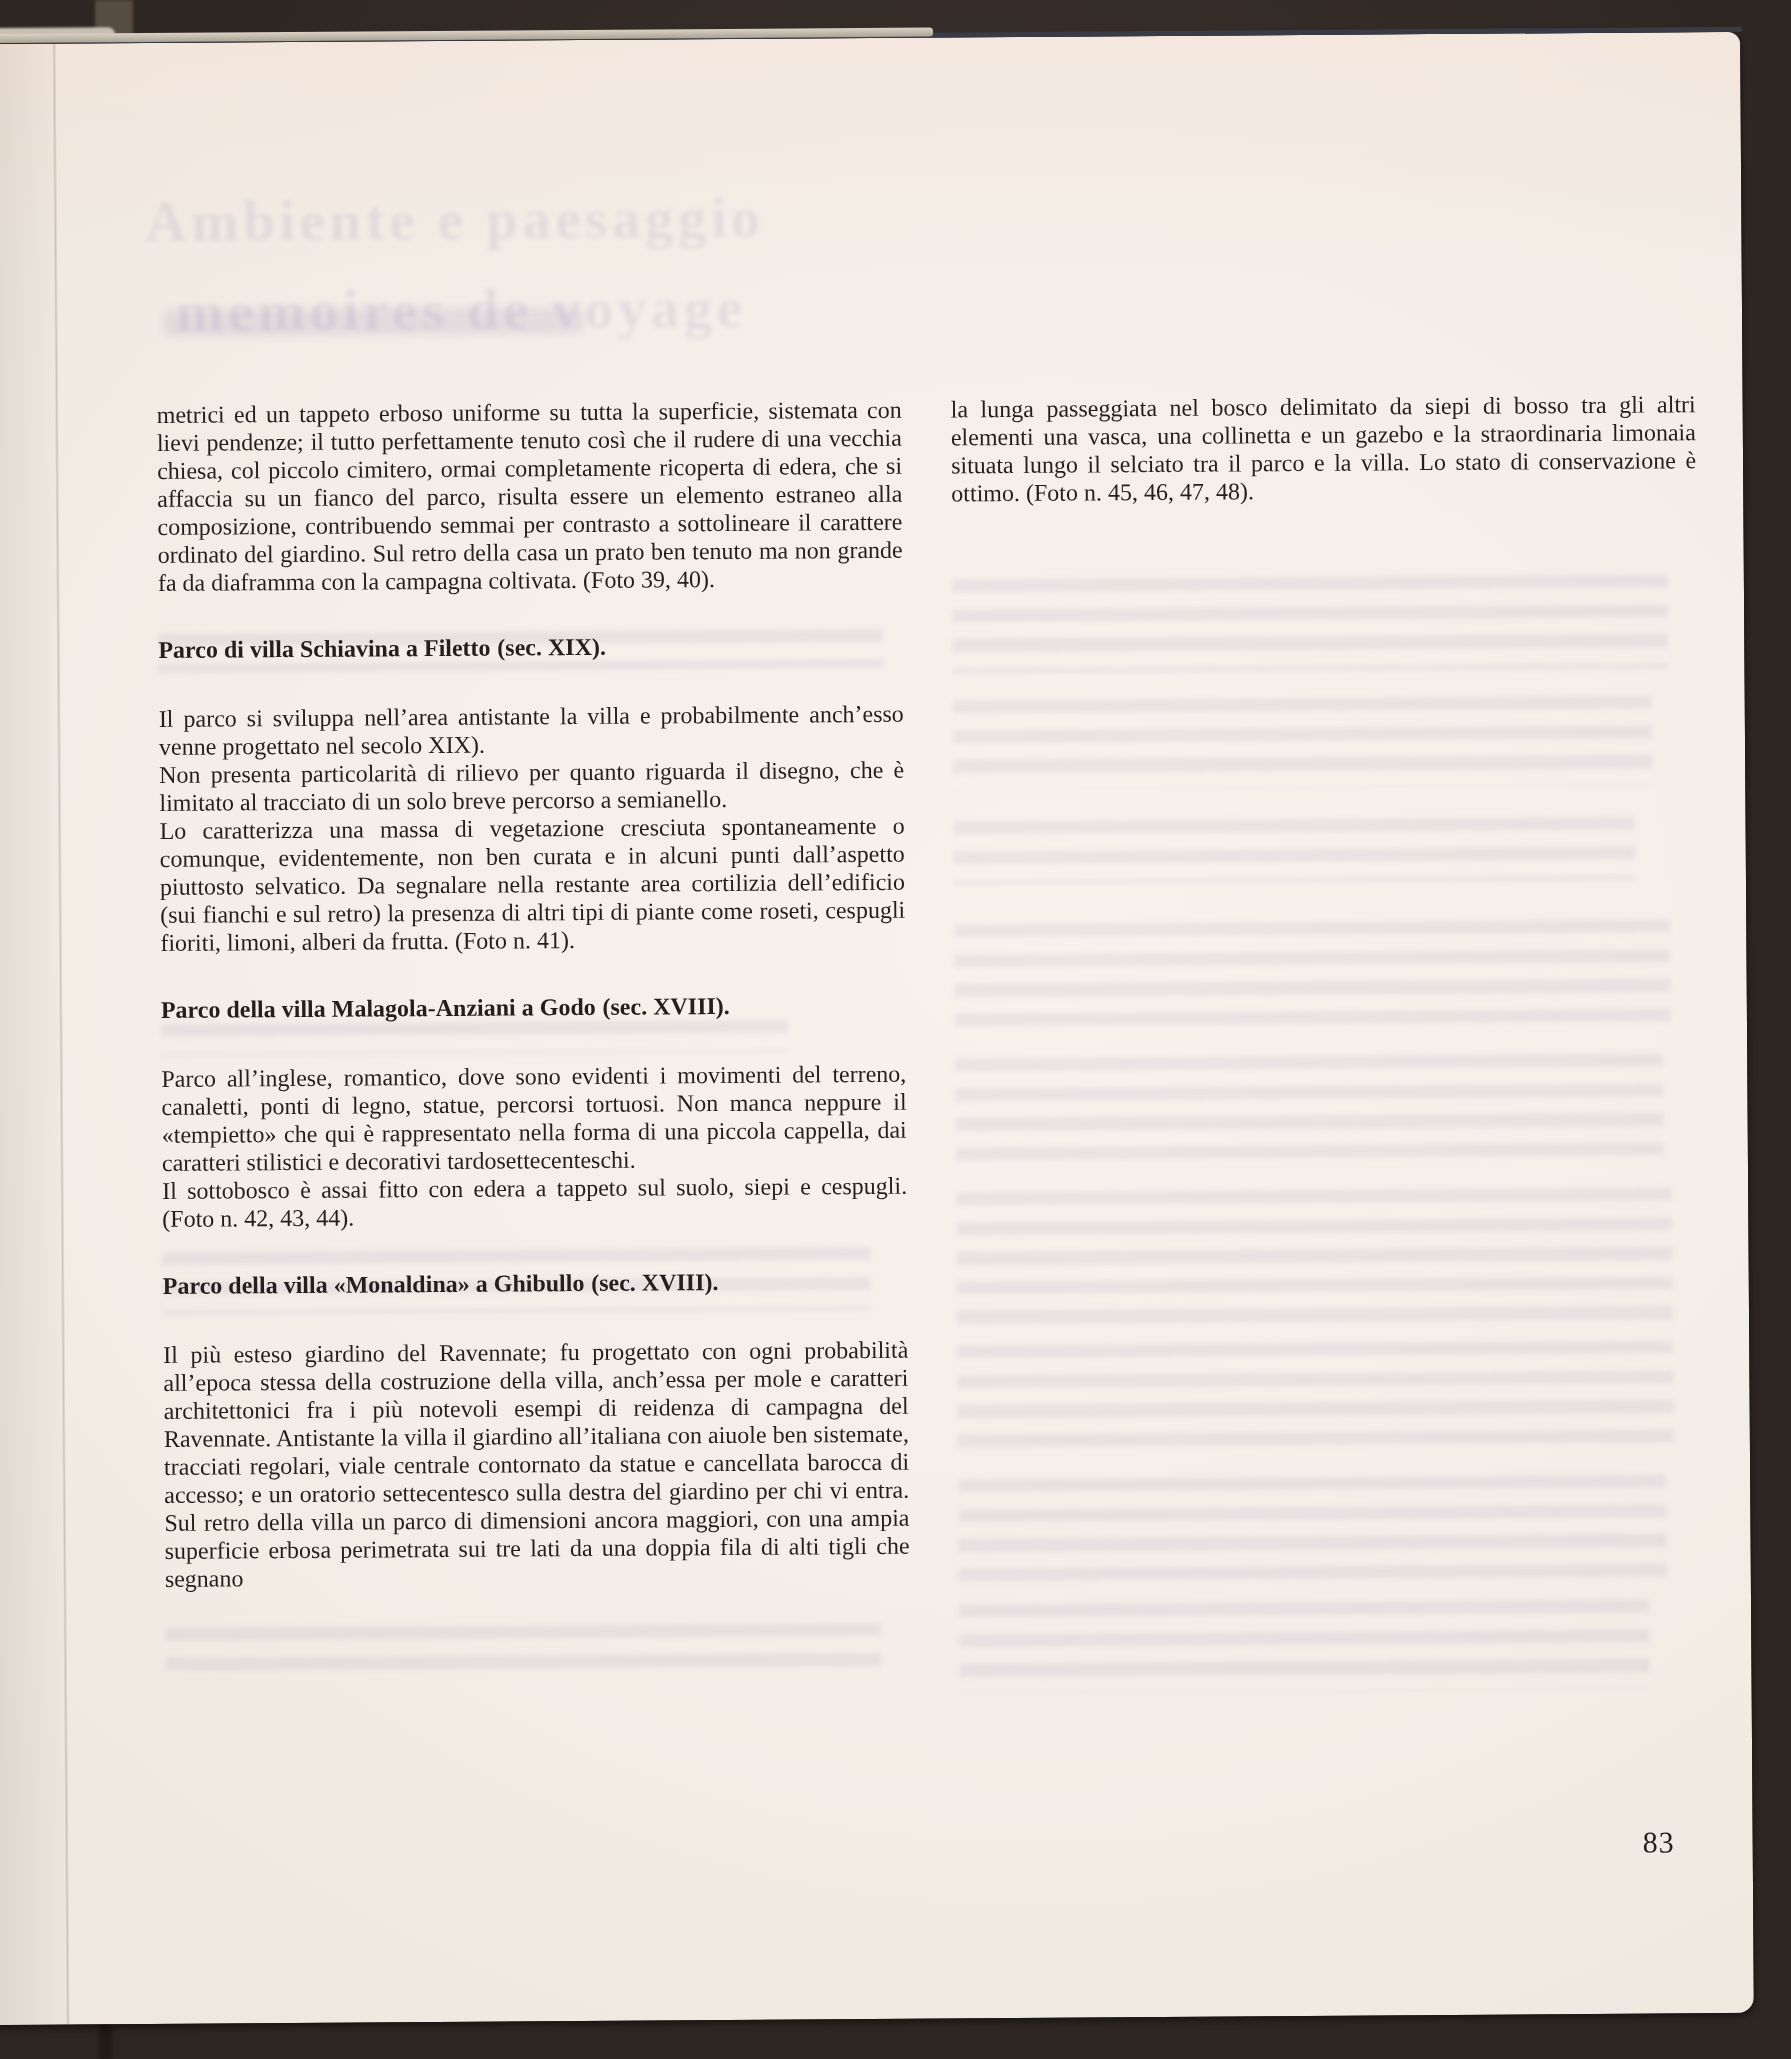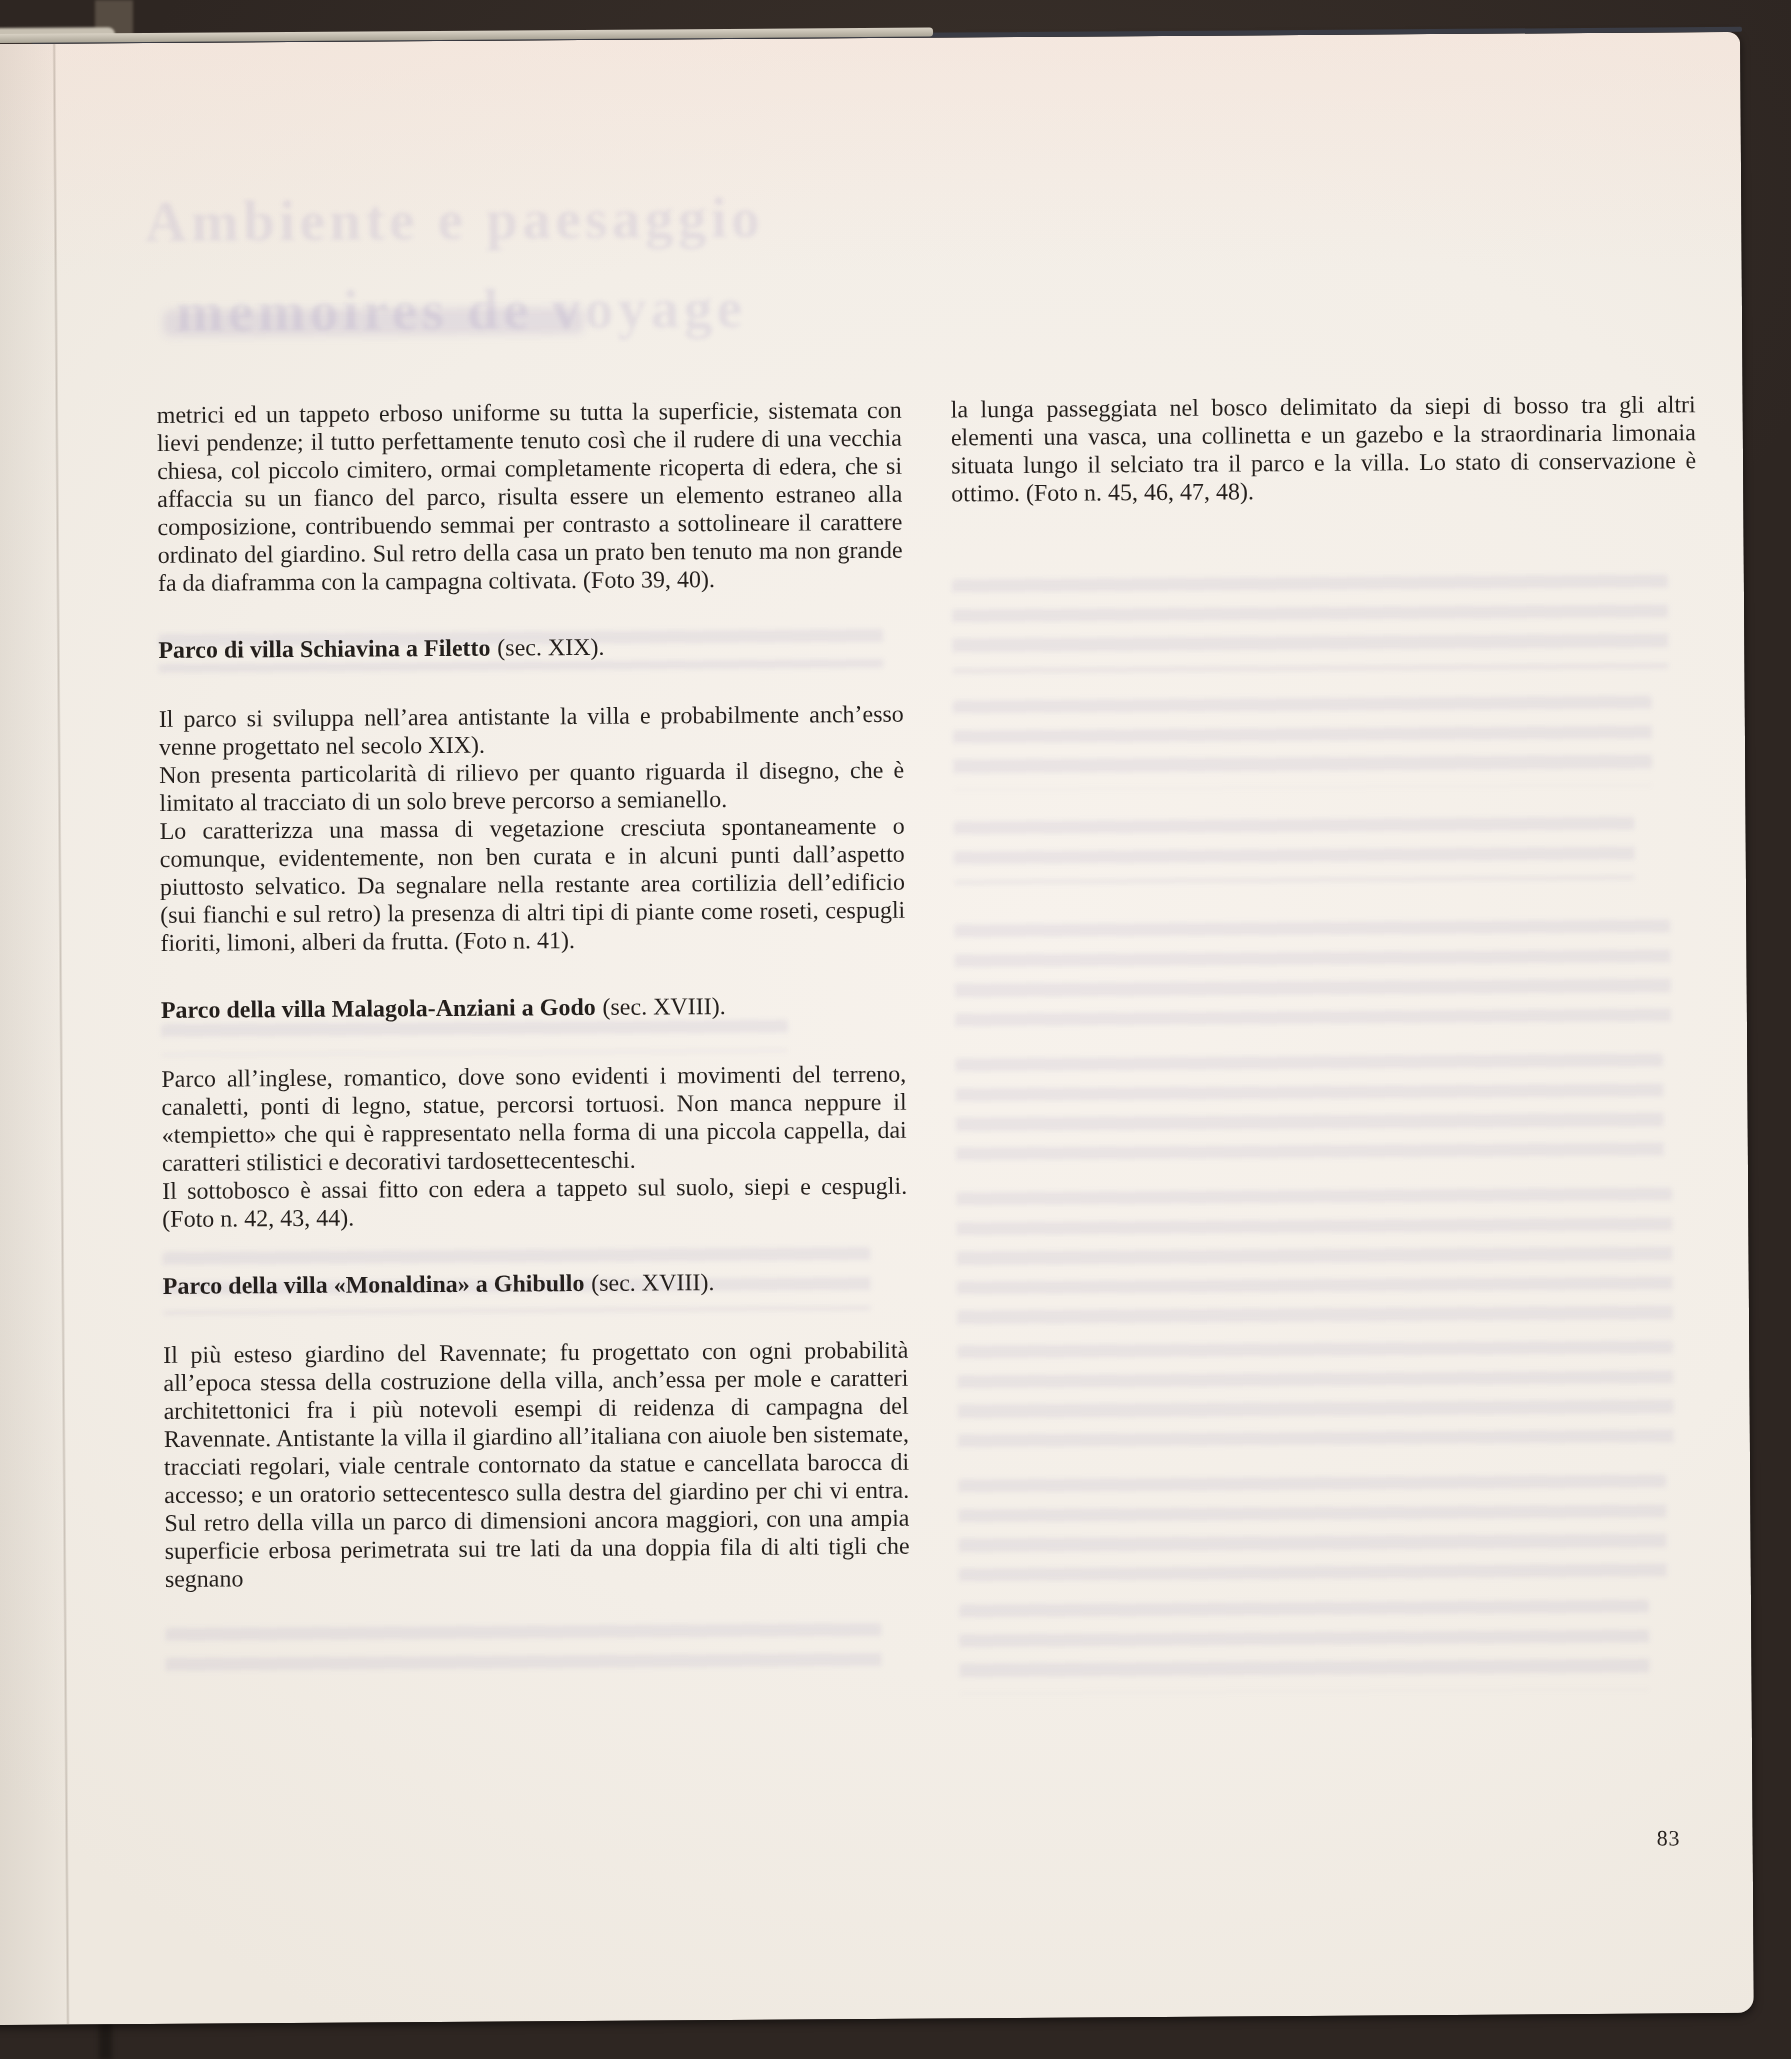--- a/index.html
+++ b/index.html
@@ -122,29 +122,28 @@
   .col-left  { left: 177px; }
   .col-right { left: 971px; }
   .col p { margin: 0; }
   .sec-heading {
     margin: 39px 0 41px 0;
     font-size: 24px;
     font-weight: bold;
     text-align: left;
   }
   .sec-heading .era {
-    font-weight: normal;
+    font-weight: bold;
     margin-left: 0.28em;
   }
   .page-number {
     position: absolute;
     left: 1653px; top: 1793px;
-    font-size: 22px;
+    font-size: 30px;
     letter-spacing: 0.9px;
-    margin-left: 14px;
   }
 </style>
 </head>
 <body>
 
 <div class="spine-gap"></div>
 <div class="page-shadow-smudge"></div>
 
 <div class="page">
 

